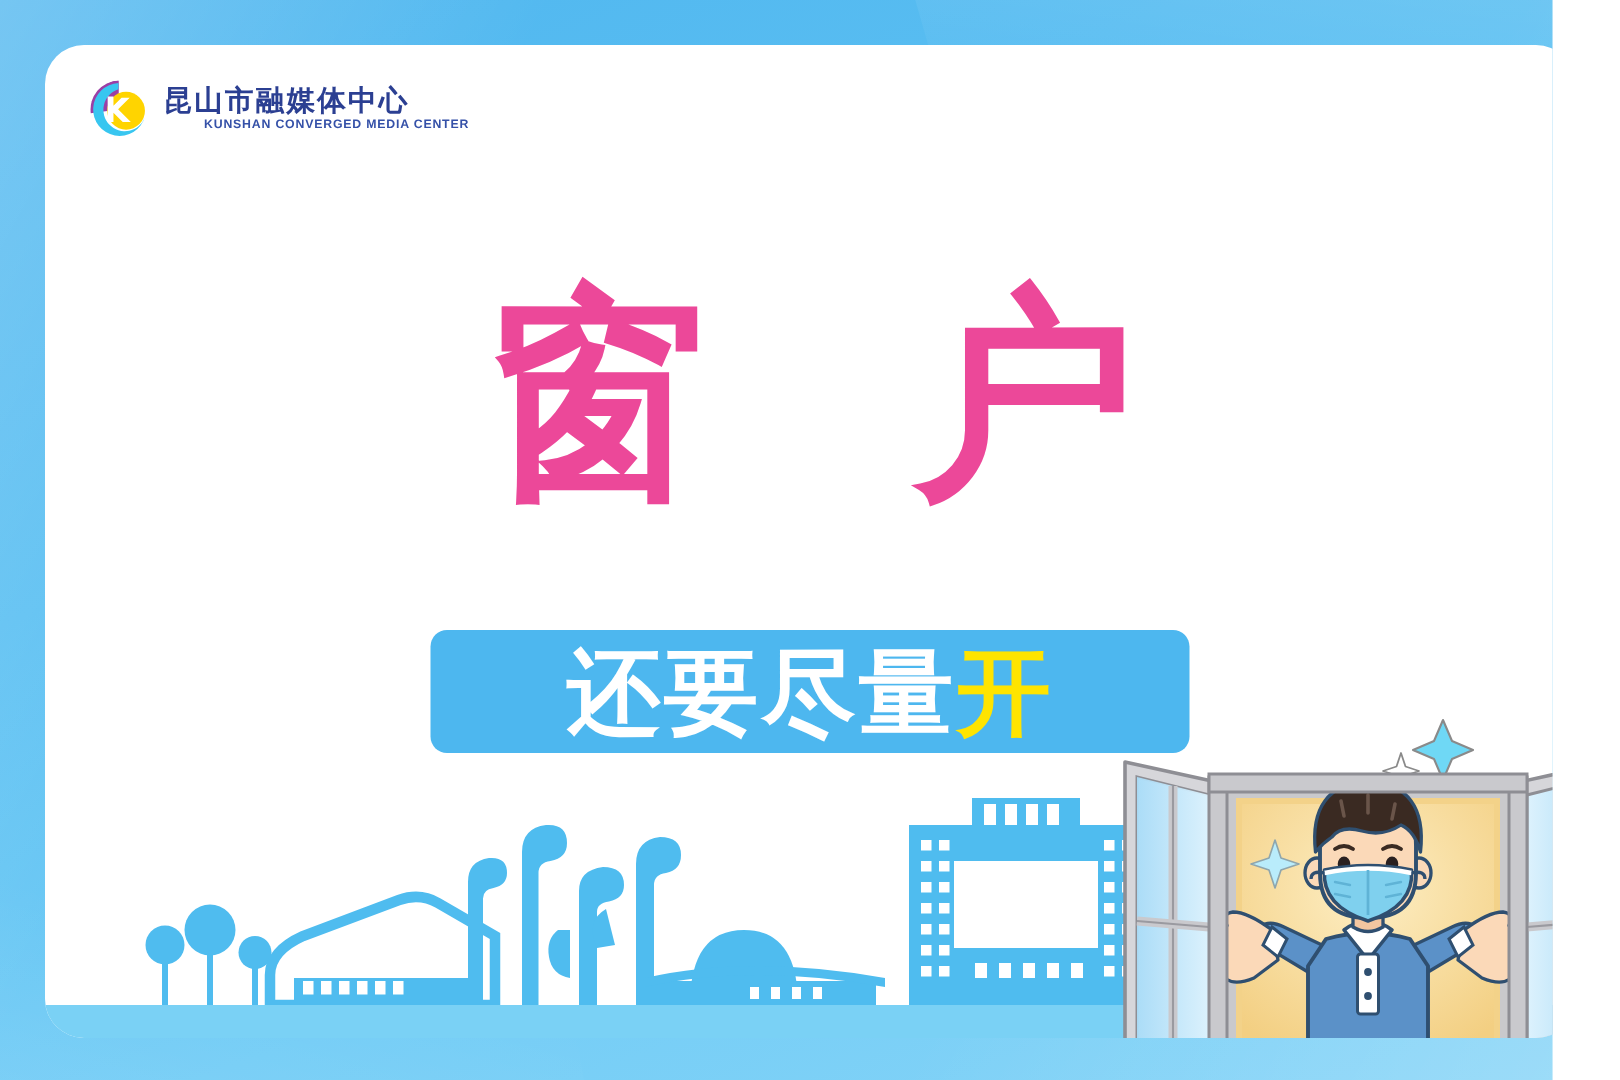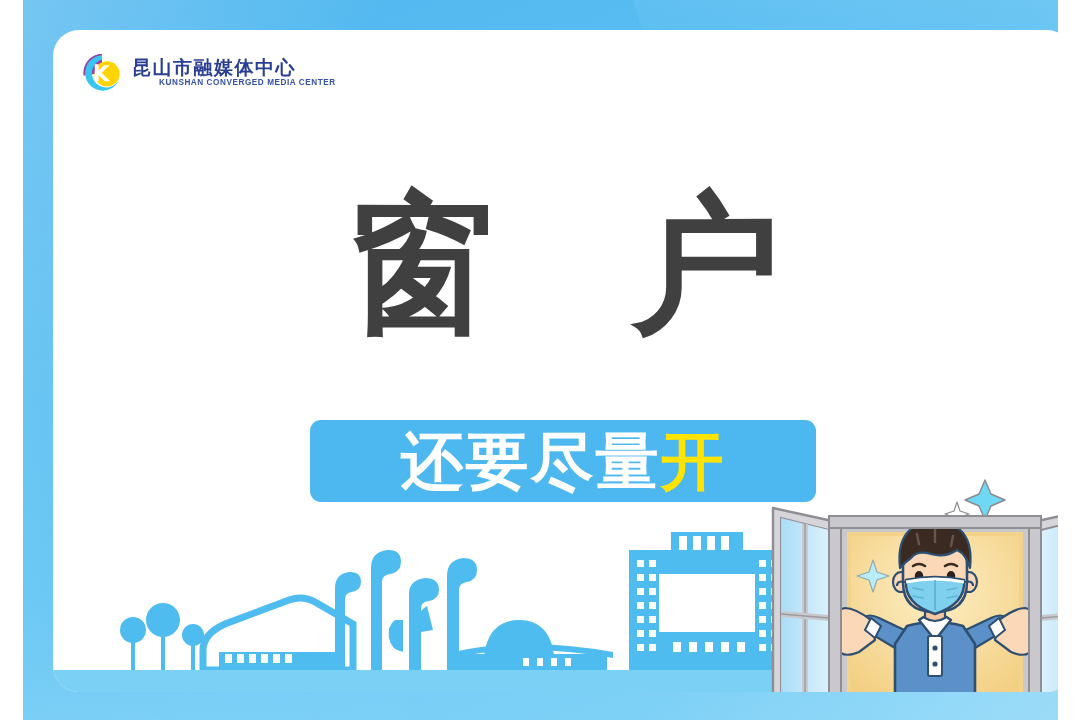--- a/index.html
+++ b/index.html
@@ -7,21 +7,20 @@
     width:1080px;height:720px;overflow:hidden;
     font-family:"Liberation Sans","DejaVu Sans",sans-serif;
   }
   #poster{
     position:relative;width:1035px;height:720px;
     background:
       linear-gradient(118deg, rgba(255,255,255,.22) 0%, rgba(255,255,255,0) 26%),
       linear-gradient(300deg, rgba(255,255,255,.18) 0%, rgba(255,255,255,0) 30%),
       linear-gradient(160deg,#4fb6ef 0%,#5cc0f2 38%,#74cdf6 70%,#86d4f7 100%);
     overflow:hidden;
-    margin-left:23px;
   }
   
   .streak{position:absolute;pointer-events:none;}
   .streak.a{top:-160px;right:-120px;width:520px;height:420px;
     background:linear-gradient(205deg,rgba(255,255,255,.30),rgba(255,255,255,0) 62%);
     transform:rotate(-16deg);}
   .streak.b{bottom:-180px;left:-140px;width:520px;height:420px;
     background:linear-gradient(25deg,rgba(255,255,255,.20),rgba(255,255,255,0) 62%);
     transform:rotate(-10deg);}
 
@@ -41,21 +40,21 @@
   }
   #logo-en{
     font-size:8.2px;font-weight:bold;color:#3551a8;letter-spacing:.55px;
     line-height:1;white-space:nowrap;padding-left:27px;
   }
 
   
   #headline{
     position:absolute;left:0;right:0;top:158px;text-align:center;
     font-family:"DejaVu Serif","Liberation Serif",serif;
-    font-weight:bold;font-size:150px;line-height:1;color:#404040;
+    font-weight:bold;font-size:150px;line-height:1;color:#ec4899;
     letter-spacing:42px;text-indent:42px;
     white-space:nowrap;
   }
 
   
   #banner{
     position:absolute;left:257px;top:390px;width:506px;height:82px;
     background:#4db7ef;border-radius:11px;
     display:flex;align-items:center;justify-content:center;
   }

